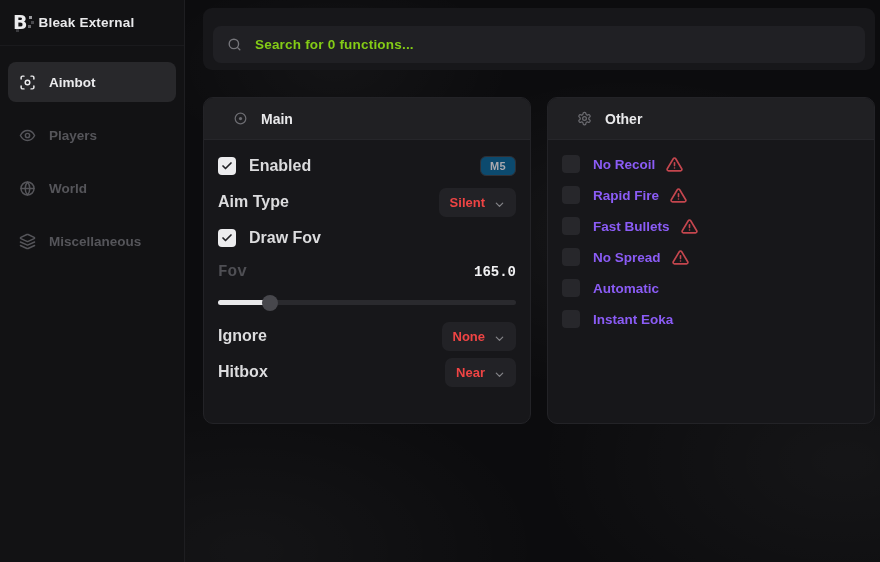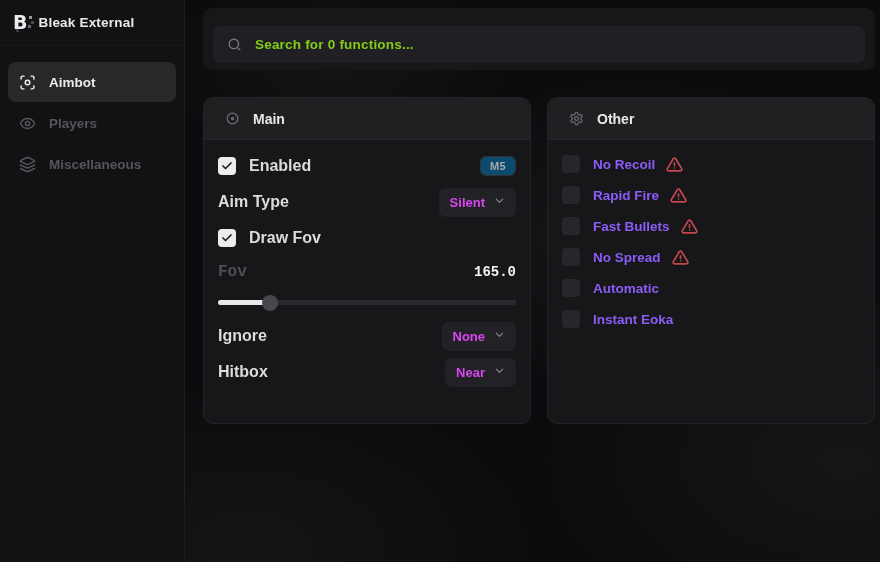--- a/index.html
+++ b/index.html
@@ -23,21 +23,21 @@
   .brand { display:flex; align-items:center; gap:11px; padding:13px 13px 13px 13px; }
   .brand-logo {
     position:relative; font-family:"DejaVu Sans", sans-serif;
     font-weight:700; font-size:19px; line-height:19px; color:#ececee;
   }
   .brand-logo::after {
     content:""; position:absolute; right:-5px; top:3px; width:3px; height:3px;
     background:#9a9a9e; box-shadow:-1px 9px 0 #6a6a6e, 2px 5px 0 #49494d, -13px 13px 0 #3a3a3e;
   }
   .brand-title { font-size:13.5px; font-weight:700; color:#e9e9eb; letter-spacing:.2px; }
-  .nav { border-top:1px solid #1a1a1d; padding:16px 8px; display:flex; flex-direction:column; gap:1px; }
+  .nav { border-top:1px solid #1a1a1d; padding:16px 8px; display:flex; flex-direction:column; gap:13px; }
   .nav-item {
     display:flex; align-items:center; gap:13px; height:40px; padding:0 11px;
     border-radius:8px; color:#55555a; font-size:13.5px; font-weight:700; cursor:default;
   }
   .nav-item.active { background:#28282b; color:#ececee; }
   .nav-item svg { width:17px; height:17px; flex:none; }
 
   
   .content { margin-left:186px; padding:8px 5px 0 17px; }
 
@@ -49,21 +49,21 @@
   .search-input svg { width:15px; height:15px; }
   .search-placeholder { color:#84cc16; font-size:13.5px; font-weight:600; letter-spacing:.2px; }
 
   .panels { display:grid; grid-template-columns:1fr 1fr; gap:16px; margin-top:27px; }
   .panel {
     background:#17171a; border:1px solid #232327; border-radius:10px;
     height:327px; overflow:hidden;
   }
   .panel-header {
     height:42px; background:#202023; border-bottom:1px solid #26262a;
-    display:flex; align-items:center; gap:13px; padding:0 21px;
+    display:flex; align-items:center; gap:13px; padding:0 29px;
   }
   .panel-header svg { width:15px; height:15px; }
   .panel-title { font-size:14px; font-weight:700; color:#e9e9eb; }
   .panel-body { padding:14px 14px 0; }
 
   .row { display:flex; align-items:center; height:24px; margin-bottom:12px; }
   .spacer { flex:1; }
   .label { font-size:16px; font-weight:700; color:#dcdcde; }
   .dim { color:#4f4f54; }
 
@@ -72,22 +72,22 @@
     display:flex; align-items:center; justify-content:center; margin-right:13px; flex:none;
   }
   .check svg { width:12px; height:12px; }
   .check.off { background:#27272b; }
 
   .kbd {
     background:#0c4a6e; border:1px solid #303035; border-radius:6px;
     color:#a9a9af; font-size:11px; font-weight:700; padding:3px 9px; letter-spacing:.3px;
   }
   .select {
-    display:flex; align-items:flex-start; gap:9px; background:#222226; border-radius:7px;
-    padding:7px 11px; color:#d946ef; font-size:13px; font-weight:700;
+    display:flex; align-items:flex-end; gap:9px; background:#222226; border-radius:7px;
+    padding:7px 11px; color:#ef4444; font-size:13px; font-weight:700;
   }
   .select svg { width:11px; height:11px; }
 
   .fov-row { height:20px; margin-bottom:18px;font-family:Liberation Mono, monospace; }
   .fov-value { font-size:14px; font-weight:700; color:#f1f1f3; }
   .slider { position:relative; height:5px; border-radius:3px; background:#2a2a2e; margin:0 0 19px; }
   .slider-fill { height:100%; border-radius:3px; background:#e9e9eb; }
   .slider-knob {
     position:absolute; top:50%; transform:translate(-50%,-50%);
     width:16px; height:16px; border-radius:50%; background:#47474c;
@@ -123,20 +123,30 @@
           <svg viewBox="0 0 24 24" fill="none" stroke="currentColor" stroke-width="2.1" stroke-linecap="round" stroke-linejoin="round">
             <path d="M2 12s3.5-7 10-7 10 7 10 7-3.5 7-10 7-10-7-10-7Z"></path>
             <circle cx="12" cy="12" r="3"></circle>
           </svg>
         </span>
         <span>Players</span>
       </div>
       <div class="nav-item">
         <span style="display: flex;">
           <svg viewBox="0 0 24 24" fill="none" stroke="currentColor" stroke-width="2.1" stroke-linecap="round" stroke-linejoin="round">
+            <circle cx="12" cy="12" r="9.2"></circle>
+            <path d="M12 2.8a14.5 14.5 0 0 0 0 18.4 14.5 14.5 0 0 0 0-18.4"></path>
+            <path d="M2.8 12h18.4"></path>
+          </svg>
+        </span>
+        <span>World</span>
+      </div>
+      <div class="nav-item">
+        <span style="display: flex;">
+          <svg viewBox="0 0 24 24" fill="none" stroke="currentColor" stroke-width="2.1" stroke-linecap="round" stroke-linejoin="round">
             <path d="m12.83 2.18a2 2 0 0 0-1.66 0L2.6 6.08a1 1 0 0 0 0 1.83l8.58 3.91a2 2 0 0 0 1.66 0l8.58-3.9a1 1 0 0 0 0-1.83Z"></path>
             <path d="m22 17.65-9.17 4.16a2 2 0 0 1-1.66 0L2 17.65"></path>
             <path d="m22 12.65-9.17 4.16a2 2 0 0 1-1.66 0L2 12.65"></path>
           </svg>
         </span>
         <span>Miscellaneous</span>
       </div>
     </nav>
 </aside>
 

